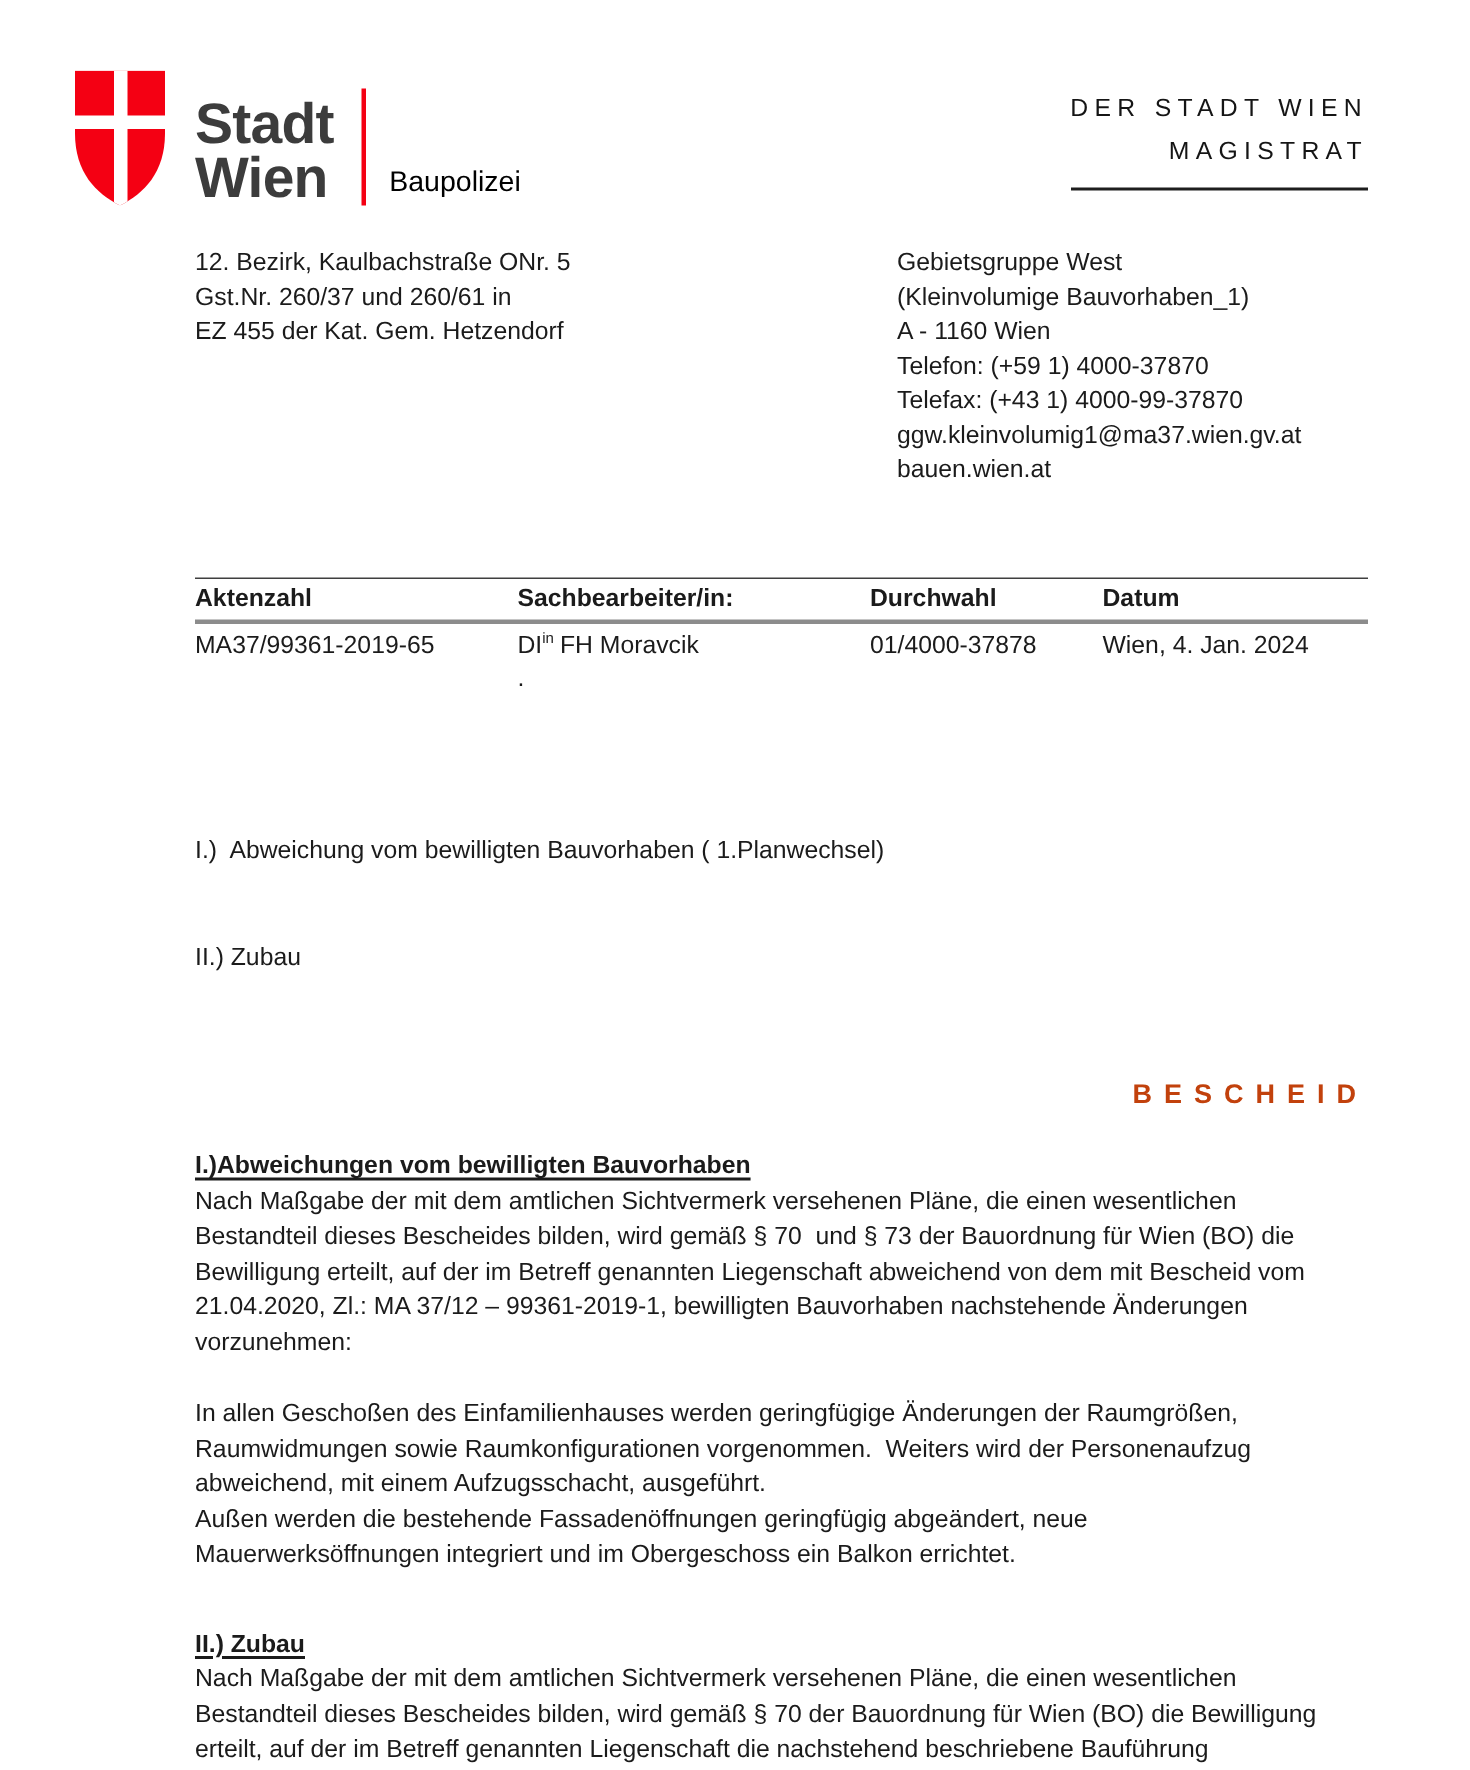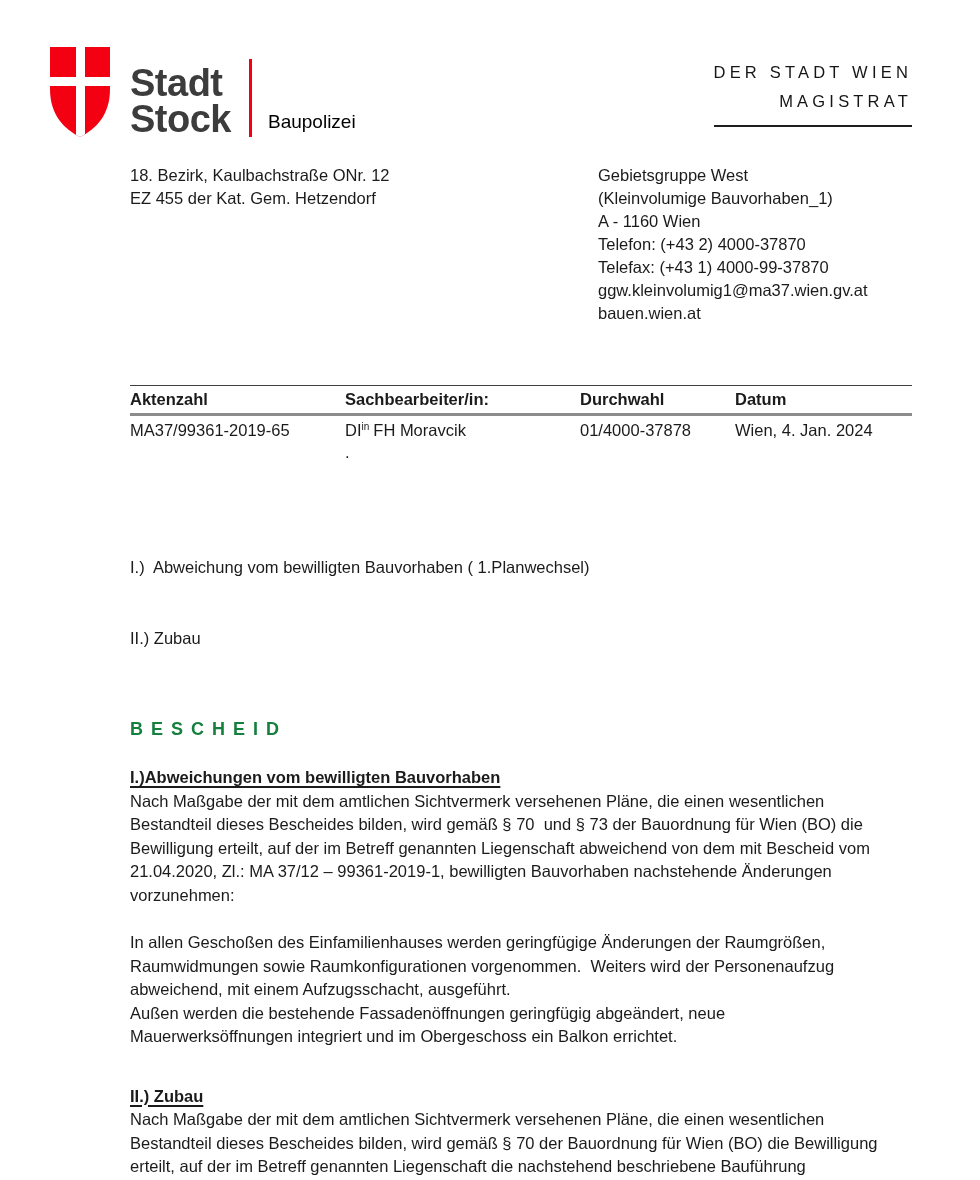--- a/index.html
+++ b/index.html
@@ -96,25 +96,25 @@
   
   .subject {
     margin: 47px 40px 0 130px;
     font-weight: 400;
     font-size: 16.5px;
     line-height: 23.5px;
     white-space: pre-wrap;
   }
   .decision-title {
     margin: 22px 68px 0 130px;
-    text-align: left;
+    text-align: right;
     font-weight: 700;
     font-size: 18px;
     letter-spacing: 8px;
-    color: #15803d;
+    color: #c2410c;
   }
   .section { margin: 0 40px 0 130px; font-size: 16.5px; line-height: 23.5px; }
   .section-1 { margin-top: 26px; }
   .section-2 { margin-top: 36px; }
   .sec-heading {
     font-weight: 700;
     text-decoration: underline;
     text-underline-offset: 3px;
     text-decoration-thickness: 1.5px;
   }
@@ -135,43 +135,44 @@
           </clipPath>
         </defs>
         <g clip-path="url(#shieldClip)">
           <rect width="60" height="90" fill="#f40013"></rect>
           <rect x="26" y="0" width="9" height="90" fill="#ffffff"></rect>
           <rect x="0" y="30" width="60" height="9" fill="#ffffff"></rect>
         </g>
       </svg>
       <div class="brand">
         <div>Stadt</div>
-        <div>Stock</div>
+        <div>Wien</div>
       </div>
       <div class="logo-divider"></div>
       <div class="department">Baupolizei</div>
     </div>
     <div class="magistrat">
       <div class="magistrat-inner">
         <div class="magistrat-line">DER STADT WIEN</div>
         <div class="magistrat-line">MAGISTRAT</div>
       </div>
     </div>
   </div>
 
   <div class="addresses">
     <div class="ref-block">
-      <div>18. Bezirk, Kaulbachstraße ONr. 12</div>
+      <div>12. Bezirk, Kaulbachstraße ONr. 5</div>
+      <div>Gst.Nr. 260/37 und 260/61 in</div>
       <div>EZ 455 der Kat. Gem. Hetzendorf</div>
     </div>
     <div class="office-block">
       <div>Gebietsgruppe West</div>
       <div>(Kleinvolumige Bauvorhaben_1)</div>
       <div>A - 1160 Wien</div>
-      <div>Telefon: (+43 2) 4000-37870</div>
+      <div>Telefon: (+59 1) 4000-37870</div>
       <div>Telefax: (+43 1) 4000-99-37870</div>
       <div>ggw.kleinvolumig1@ma37.wien.gv.at</div>
       <div>bauen.wien.at</div>
     </div>
   </div>
 
   <div class="case-table">
     <div class="ct-row ct-head">
       <div>Aktenzahl</div>
       <div>Sachbearbeiter/in:</div>

